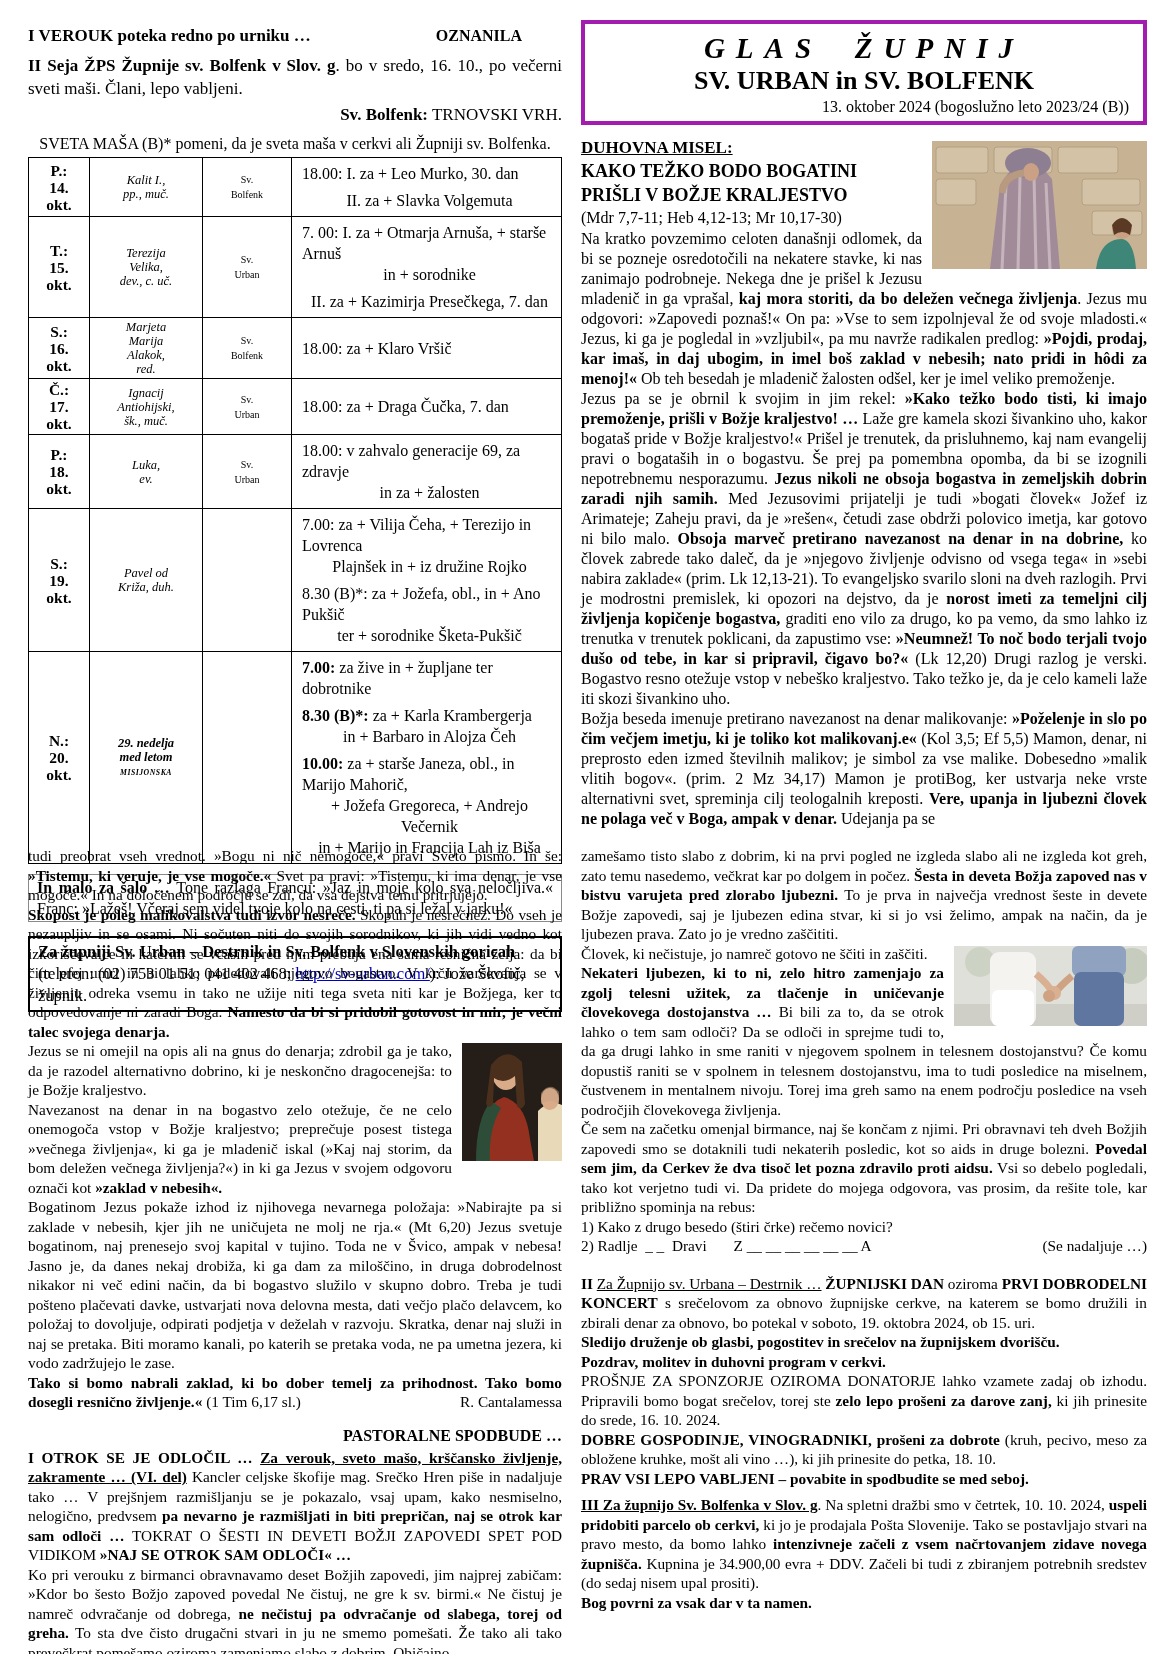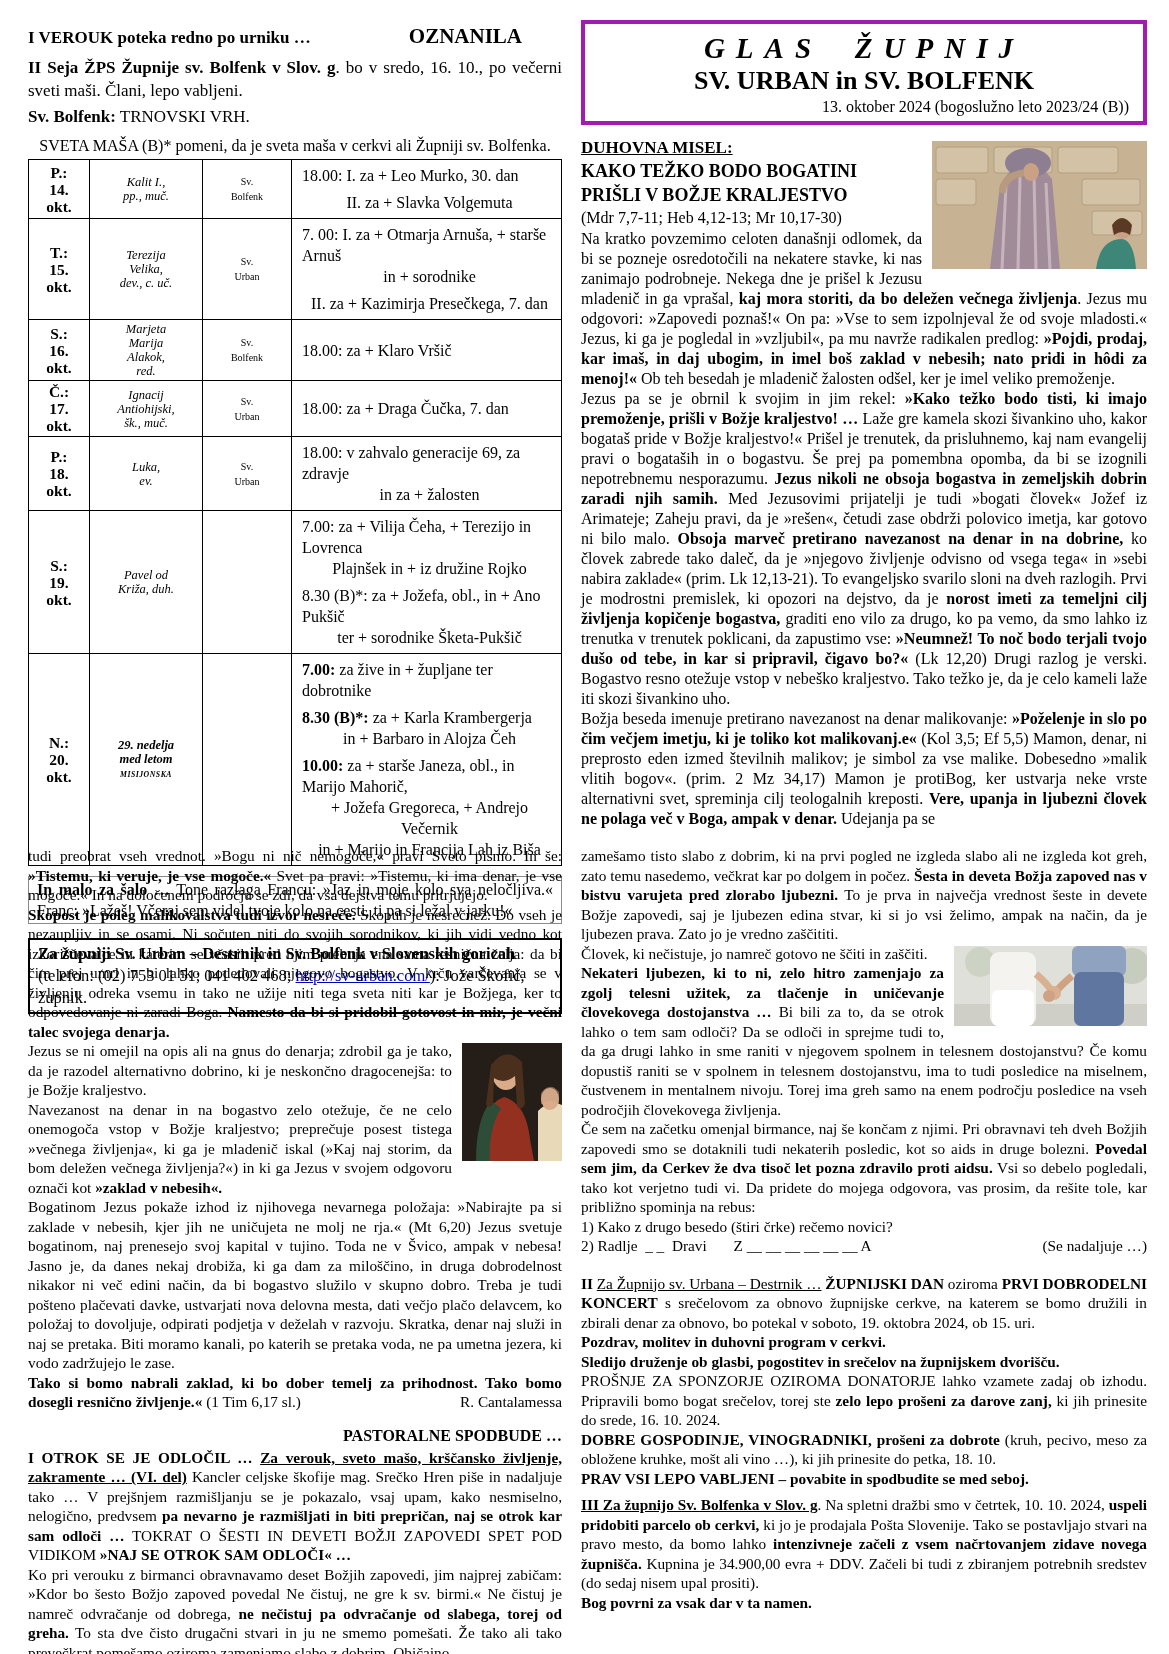--- a/index.html
+++ b/index.html
@@ -16,22 +16,22 @@
   .rs-i{font-style:italic;}
   .rs-u{text-decoration:underline;}
   .rs-link{color:#0000bb;text-decoration:underline;cursor:pointer;}
   .rs-tiny{font-size:0.62em;letter-spacing:0.5px;}
   .rs-fr{float:right;}
 
   
   .ann-row{display:flex;justify-content:space-between;align-items:baseline;margin:2px 0 4px;gap:32px;}
   .ann{font-size:17px;line-height:23px;margin:0 0 3px;}
   .just{text-align:justify;}
-  .center{text-align:left;}
-  .oznanila{font-weight:bold;font-size:21px;margin:0;padding-right:40px;}
+  .center{text-align:right;}
+  .oznanila{font-weight:bold;font-size:16px;margin:0;padding-right:40px;}
   .caption{text-align:center;font-size:16px;line-height:20px;margin:8px 0 3px;}
 
   
   #mass-table{border-collapse:collapse;width:100%;}
   #mass-table td{border:1px solid #000;vertical-align:middle;}
   .cell-day{width:56px;font-weight:bold;text-align:center;white-space:pre-line;font-size:15.5px;line-height:17px;padding:2px;}
   .cell-saint{width:108px;text-align:center;font-style:italic;white-space:pre-line;font-size:12.5px;line-height:14px;padding:2px;}
   .cell-church{width:84px;text-align:center;white-space:pre-line;font-size:10px;line-height:15px;padding:2px;}
   .cell-masses{padding:5px 4px 5px 10px;font-size:16px;}
   .mass-line{line-height:21px;}
@@ -284,22 +284,22 @@
           <circle cx="95" cy="50" r="6" fill="#cfa283"></circle>
       </svg>
     </div>
     <p class="para"><span>Človek, ki nečistuje, jo namreč gotovo ne ščiti in zaščiti.</span></p>
     <p class="para"><span class="rs-b">Nekateri ljubezen, ki to ni, zelo hitro zamenjajo za zgolj telesni užitek, za tlačenje in uničevanje človekovega dostojanstva …</span><span> Bi bili za to, da se otrok lahko o tem sam odloči? Da se odloči in sprejme tudi to, da ga drugi lahko in sme raniti v njegovem spolnem in telesnem dostojanstvu? Če komu dopustiš raniti se v spolnem in telesnem dostojanstvu, ima to tudi posledice na miselnem, čustvenem in mentalnem nivoju. Torej ima greh samo na enem področju posledice na vseh področjih človekovega življenja.</span></p>
     <p class="para"><span>Če sem na začetku omenjal birmance, naj še končam z njimi. Pri obravnavi teh dveh Božjih zapovedi smo se dotaknili tudi nekaterih posledic, kot so aids in druge bolezni. </span><span class="rs-b">Povedal sem jim, da Cerkev že dva tisoč let pozna zdravilo proti aidsu.</span><span> Vsi so debelo pogledali, tako kot verjetno tudi vi. Da pridete do mojega odgovora, vas prosim, da rešite tole, kar približno spominja na rebus:</span></p>
     <p class="para">1) Kako z drugo besedo (štiri črke) rečemo novici?</p>
     <p class="para"><span>2) Radlje&nbsp;&nbsp;_ _&nbsp;&nbsp;Dravi&nbsp;&nbsp;&nbsp;&nbsp;&nbsp;&nbsp;&nbsp;Z __ __ __ __ __ __ A</span><span class="rs-fr">(Se nadaljuje …)</span></p>
 
     <p class="para sec-gap"><span class="rs-b">II </span><span class="rs-u">Za Župnijo sv. Urbana – Destrnik …</span><span> </span><span class="rs-b">ŽUPNIJSKI DAN</span><span> oziroma </span><span class="rs-b">PRVI DOBRODELNI KONCERT</span><span> s srečelovom za obnovo župnijske cerkve, na katerem se bomo družili in zbirali denar za obnovo, bo potekal v soboto, 19. oktobra 2024, ob 15. uri.</span></p>
+    <p class="para"><span class="rs-b">Sledijo druženje ob glasbi, pogostitev in srečelov na župnijskem dvorišču.</span></p>
     <p class="para"><span class="rs-b">Pozdrav, molitev in duhovni program v cerkvi.</span></p>
-    <p class="para"><span class="rs-b">Sledijo druženje ob glasbi, pogostitev in srečelov na župnijskem dvorišču.</span></p>
     <p class="para"><span>PROŠNJE ZA SPONZORJE OZIROMA DONATORJE lahko vzamete zadaj ob izhodu. Pripravili bomo bogat srečelov, torej ste </span><span class="rs-b">zelo lepo prošeni za darove zanj,</span><span> ki jih prinesite do srede, 16. 10. 2024.</span></p>
     <p class="para"><span class="rs-b">DOBRE GOSPODINJE, VINOGRADNIKI, prošeni za dobrote</span><span> (kruh, pecivo, meso za obložene kruhke, mošt ali vino …), ki jih prinesite do petka, 18. 10.</span></p>
     <p class="para"><span class="rs-b">PRAV VSI LEPO VABLJENI – povabite in spodbudite se med seboj.</span></p>
 
     <p class="para sec-gap2"><span class="rs-b rs-u">III Za župnijo Sv. Bolfenka v Slov. g</span><span>. Na spletni dražbi smo v četrtek, 10. 10. 2024, </span><span class="rs-b">uspeli pridobiti parcelo ob cerkvi,</span><span> ki jo je prodajala Pošta Slovenije. Tako se postavljajo stvari na pravo mesto, da bomo lahko </span><span class="rs-b">intenzivneje začeli z vsem načrtovanjem zidave novega župnišča.</span><span> Kupnina je 34.900,00 evra + DDV. Začeli bi tudi z zbiranjem potrebnih sredstev (do sedaj nisem upal prositi).</span></p>
     <p class="para"><span class="rs-b">Bog povrni za vsak dar v ta namen.</span></p>
   </section>
 
 </div>
 

